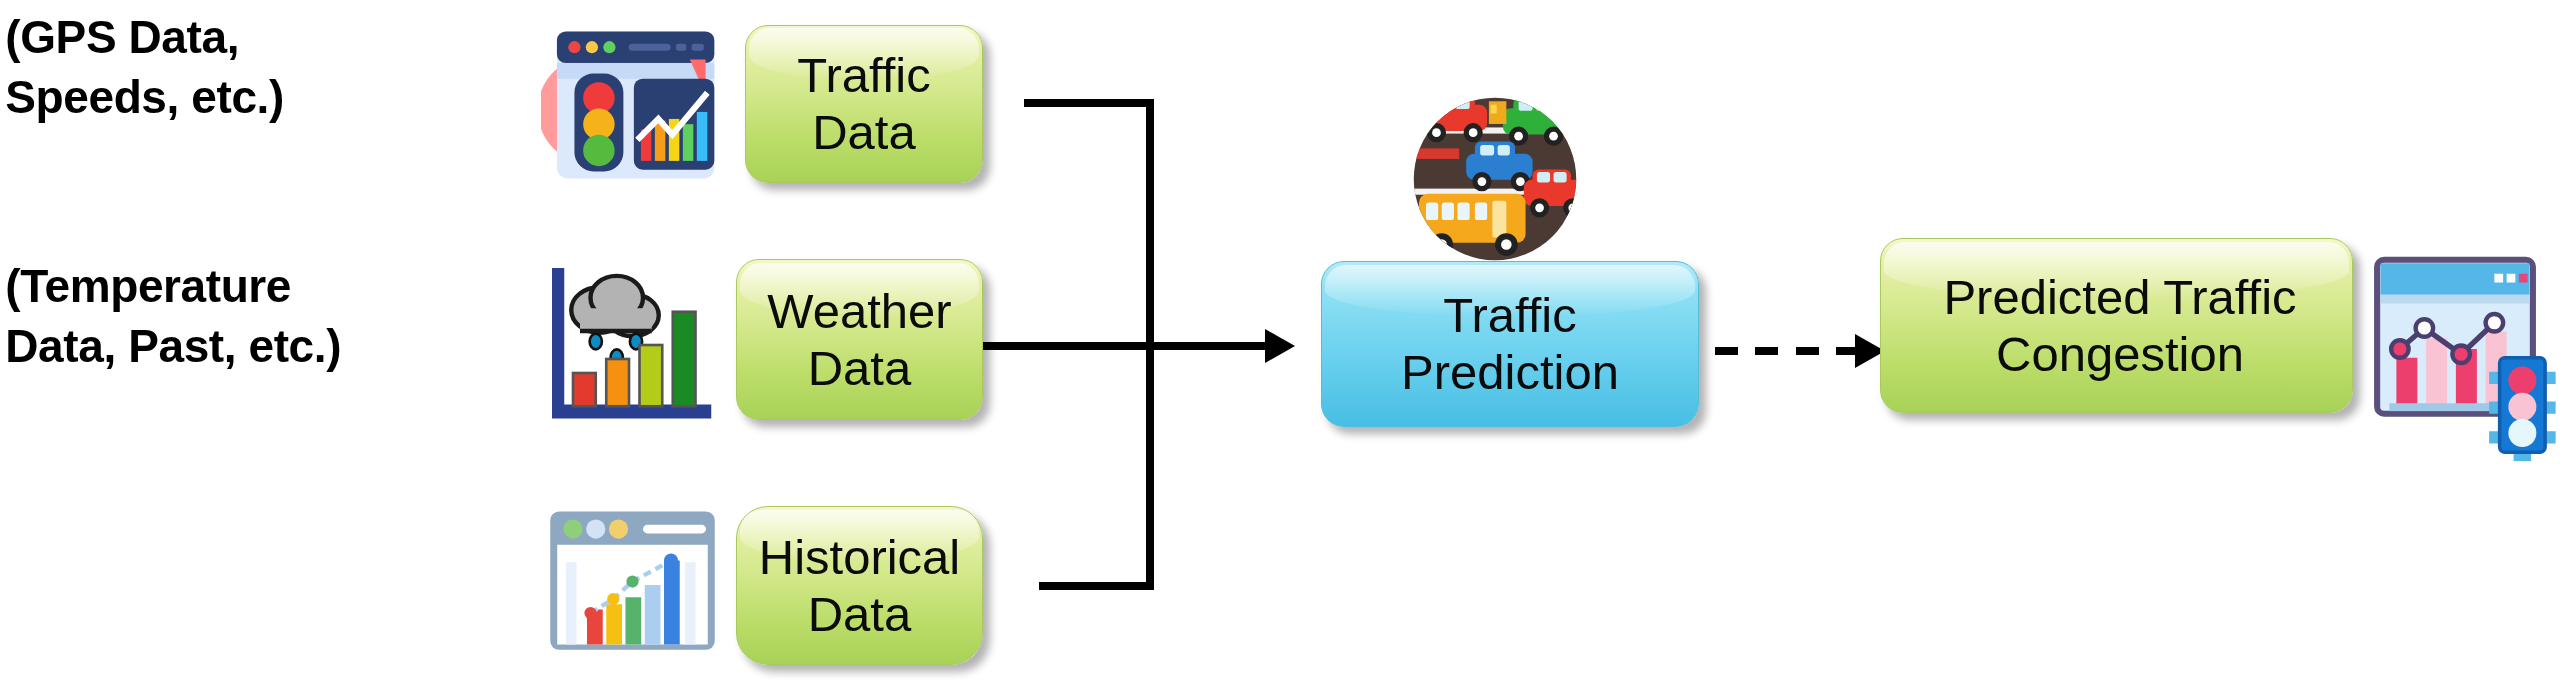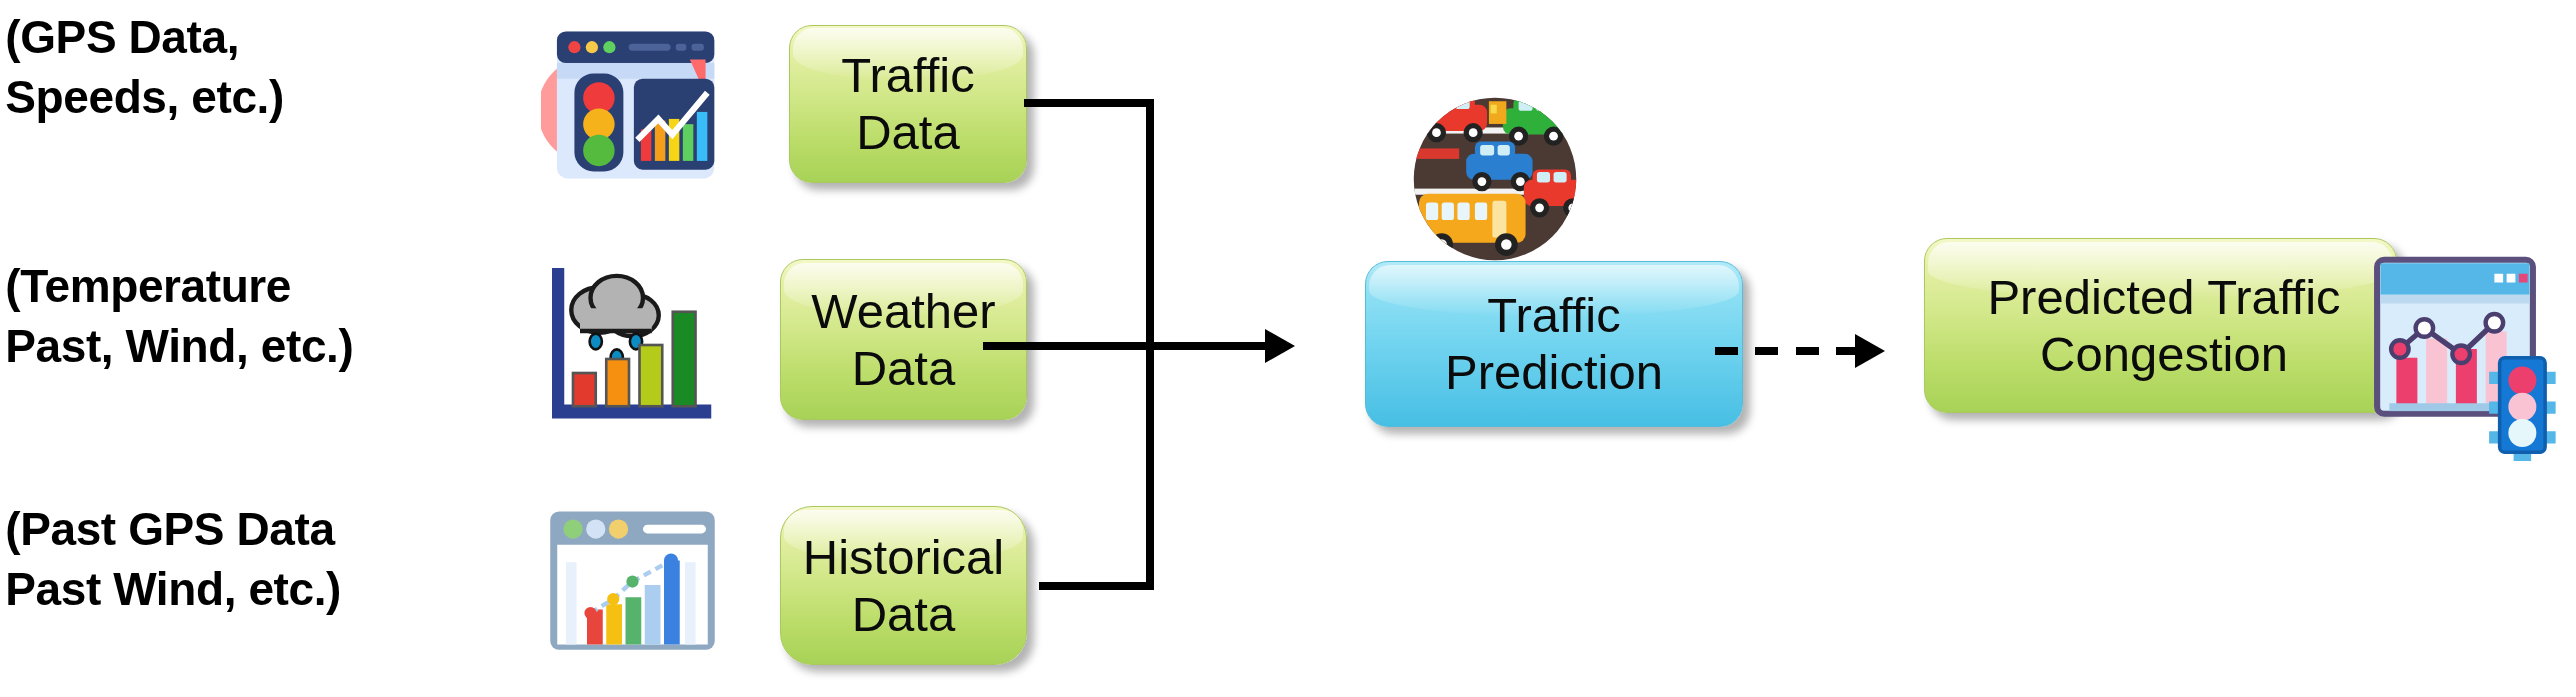--- a/index.html
+++ b/index.html
@@ -38,21 +38,20 @@
     display: flex;
     align-items: center;
     justify-content: center;
     text-align: center;
     color: #0b0b0b;
     font-family: "Liberation Sans", sans-serif;
     font-size: 49px;
     line-height: 1.16;
     box-sizing: border-box;
     box-shadow: 6.1px 7px 8px rgba(0,0,0,0.30);
-    margin-left: 44px;
   }
   .node .label { white-space: pre-line; padding: 0 7px; }
 
   .node.green {
     background: linear-gradient(to bottom,
         #f4f8c8 0%,
         #e6f0a8 14%,
         #d3e88b 42%,
         #bcdd6a 72%,
         #a8d257 100%);
@@ -117,24 +116,22 @@
 </style>
 </head>
 <body>
 
 <div id="diagram">
 
   <div class="caption" style="left:5.3px; top:7px;">(GPS Data,
 Speeds, etc.)</div>
 
   <div class="caption" style="left:5.3px; top:256px;">(Temperature
-Past, Wind, etc.)</div>
-
-  <div class="caption" style="left:5.3px; top:499px;">(Past GPS Data
-Past Wind, etc.)</div>
+Data, Past, etc.)</div>
+
 
   <div class="icon" style="left:541px; top:7px; width:184px; height:188px;">
     <svg width="184" height="188" viewBox="0 0 210 215">
       <circle cx="58" cy="118" r="62" fill="#ff8a8a" opacity="0.85"></circle>
       <rect x="18" y="28" width="180" height="168" rx="12" fill="#dce8fb"></rect>
       <rect x="18" y="28" width="180" height="36" rx="10" fill="#2a3f72"></rect>
       <circle cx="38" cy="46" r="7" fill="#ef4444"></circle>
       <circle cx="58" cy="46" r="7" fill="#f7c948"></circle>
       <circle cx="78" cy="46" r="7" fill="#5fcf5f"></circle>
       <rect x="100" y="42" width="48" height="8" rx="4" fill="#4c6399"></rect>

